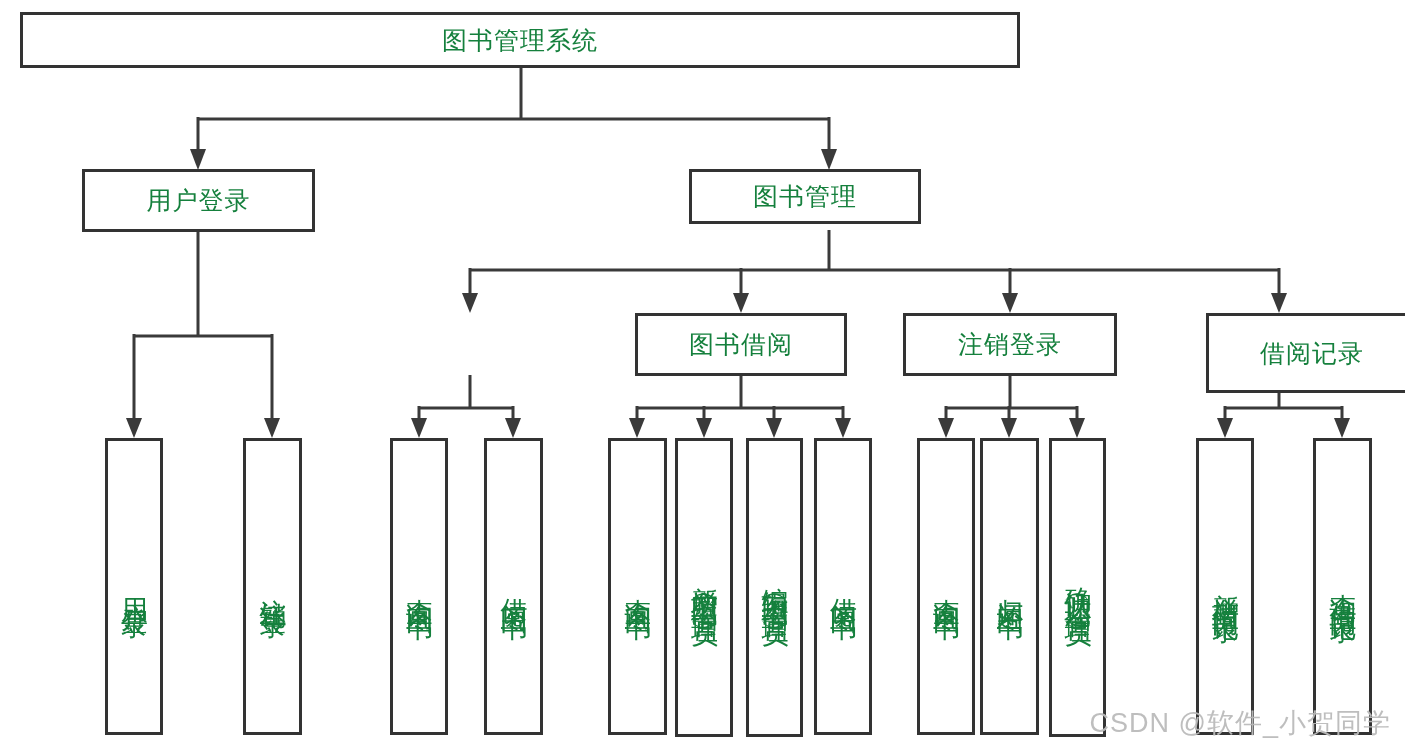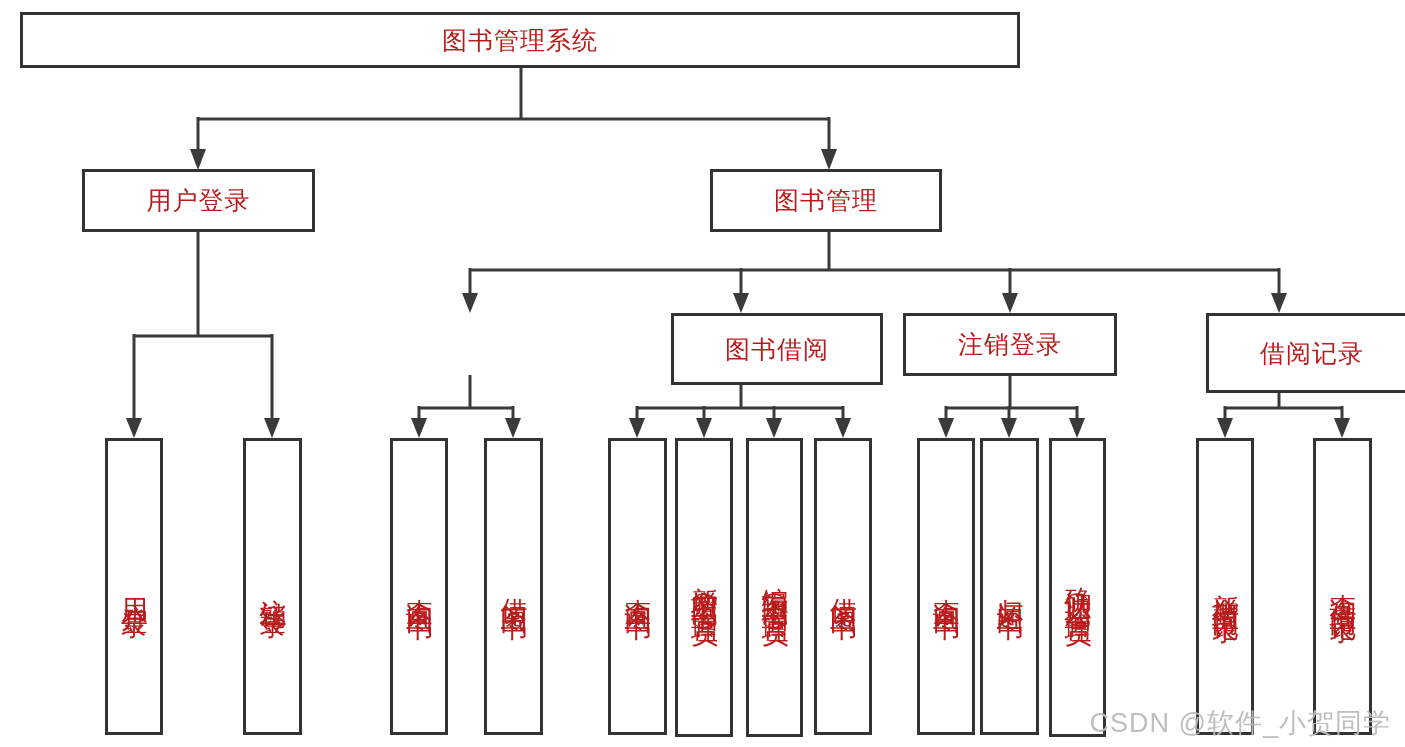--- a/index.html
+++ b/index.html
@@ -19,21 +19,21 @@
     position: absolute;
     left: 0;
     top: 0;
     z-index: 1;
   }
   .box {
     position: absolute;
     box-sizing: border-box;
     border: 3px solid #333333;
     background: #ffffff;
-    color: #b91c1c;
+    color: #15803d;
     display: flex;
     align-items: center;
     justify-content: center;
     z-index: 2;
     text-align: center;
   }
   .h-box {
     font-size: 25px;
     letter-spacing: 1px;
     white-space: nowrap;
@@ -104,23 +104,23 @@
       <polygon points="1069,418 1085,418 1077,438"></polygon>
 
       <polygon points="1217,418 1233,418 1225,438"></polygon>
       <polygon points="1334,418 1350,418 1342,438"></polygon>
     </g>
   </svg>
 
   <div class="box h-box" style="left:20px; top:12px; width:1000px; height:56px">图书管理系统</div>
 
   <div class="box h-box" style="left:82px; top:169px; width:233px; height:63px">用户登录</div>
-  <div class="box h-box" style="left:710px; top:169px; width:232px; height:63px">图书管理</div>
+  <div class="box h-box" style="left:689px; top:169px; width:232px; height:55px">图书管理</div>
 
-  <div class="box h-box" style="left:671px; top:313px; width:212px; height:72px">图书借阅</div>
+  <div class="box h-box" style="left:635px; top:313px; width:212px; height:63px">图书借阅</div>
   <div class="box h-box" style="left:903px; top:313px; width:214px; height:63px">注销登录</div>
   <div class="box h-box" style="left:1206px; top:313px; width:212px; height:80px">借阅记录</div>
 
   <div class="box v-box" style="left:105px; top:438px; width:58px; height:297px">用户登录</div>
   <div class="box v-box" style="left:243px; top:438px; width:59px; height:297px">注销登录</div>
 
   <div class="box v-box" style="left:390px; top:438px; width:58px; height:297px">查询图书</div>
   <div class="box v-box" style="left:484px; top:438px; width:59px; height:297px">借阅图书</div>
 
   <div class="box v-box" style="left:608px; top:438px; width:59px; height:297px">查询图书</div>

